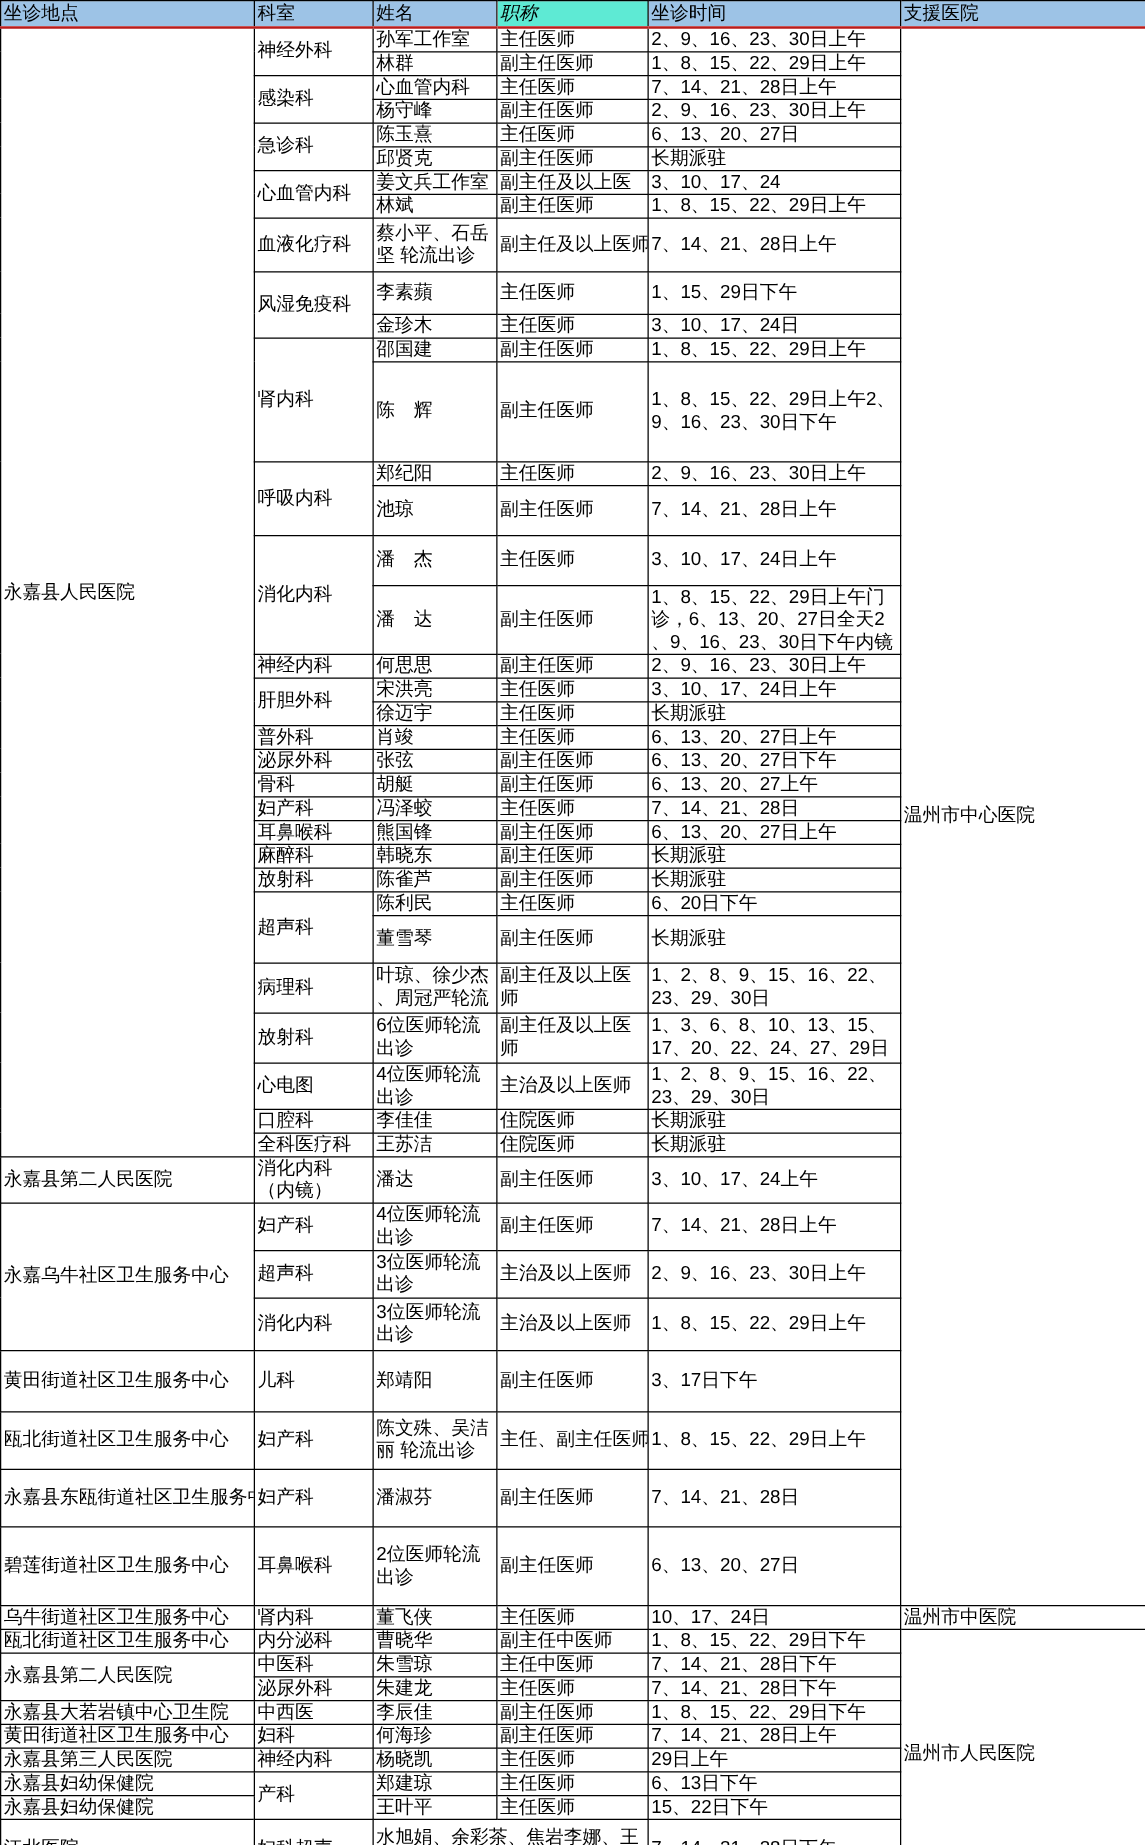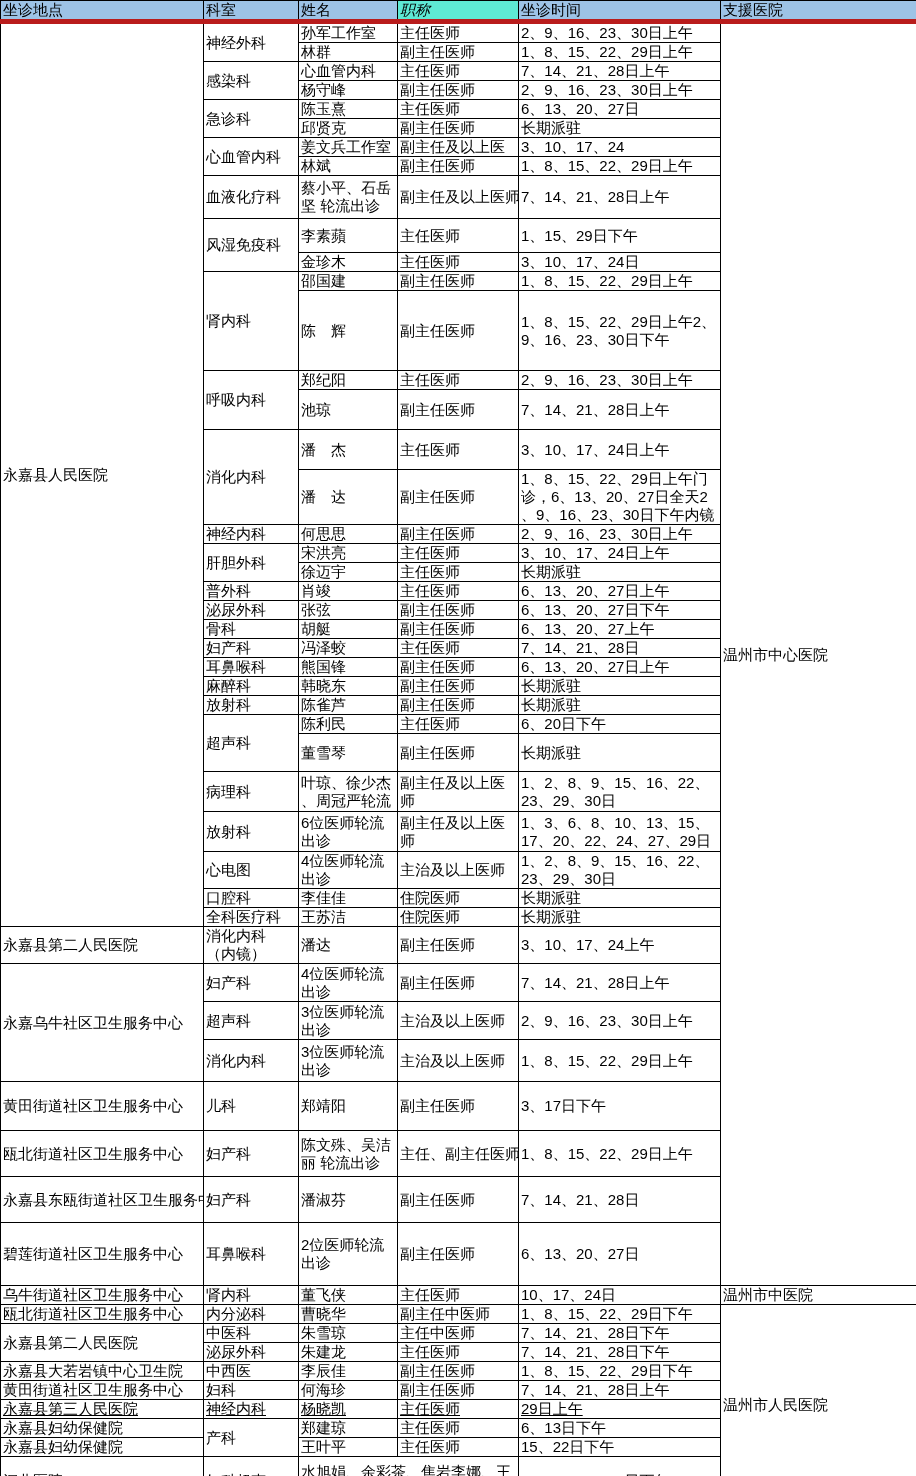--- a/index.html
+++ b/index.html
@@ -14,21 +14,21 @@
   table.sched th, table.sched td{
     border:1px solid #000;
     padding:0 2px;
     vertical-align:middle;
     text-align:left;
     overflow:hidden;
     white-space:pre;   
     font-weight:normal;
   }
   table.sched thead tr{height:21px;}
-  table.sched thead th{border-bottom:5px solid #b91c1c;}
+  table.sched thead th{border-bottom:2px solid #b91c1c;}
 </style>
 </head>
 <body>
 
 <table class="sched">
   <colgroup>
       <col style="width: 203px;">
       <col style="width: 95px;">
       <col style="width: 99px;">
       <col style="width: 121px;">
@@ -350,21 +350,21 @@
         <td class="col-title">副主任医师</td>
         <td class="col-time">1、8、15、22、29日下午</td>
       </tr>
       <tr style="height: 19px;">
         <td class="col-location">黄田街道社区卫生服务中心</td>
         <td class="col-dept">妇科</td>
         <td class="col-name">何海珍</td>
         <td class="col-title">副主任医师</td>
         <td class="col-time">7、14、21、28日上午</td>
       </tr>
-      <tr style="height: 19px; text-decoration: underline;">
+      <tr style="height: 19px;">
         <td class="col-location">永嘉县第三人民医院</td>
         <td class="col-dept">神经内科</td>
         <td class="col-name">杨晓凯</td>
         <td class="col-title">主任医师</td>
         <td class="col-time">29日上午</td>
       </tr>
       <tr style="height: 19px;">
         <td class="col-location">永嘉县妇幼保健院</td>
         <td class="col-dept" rowspan="2">产科</td>
         <td class="col-name">郑建琼</td>

